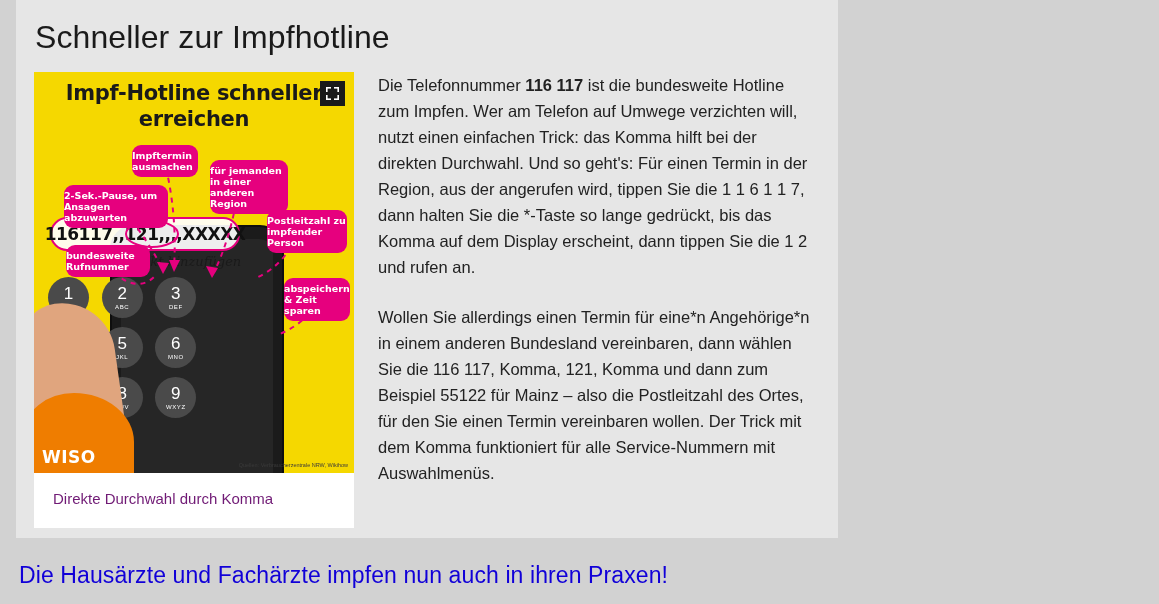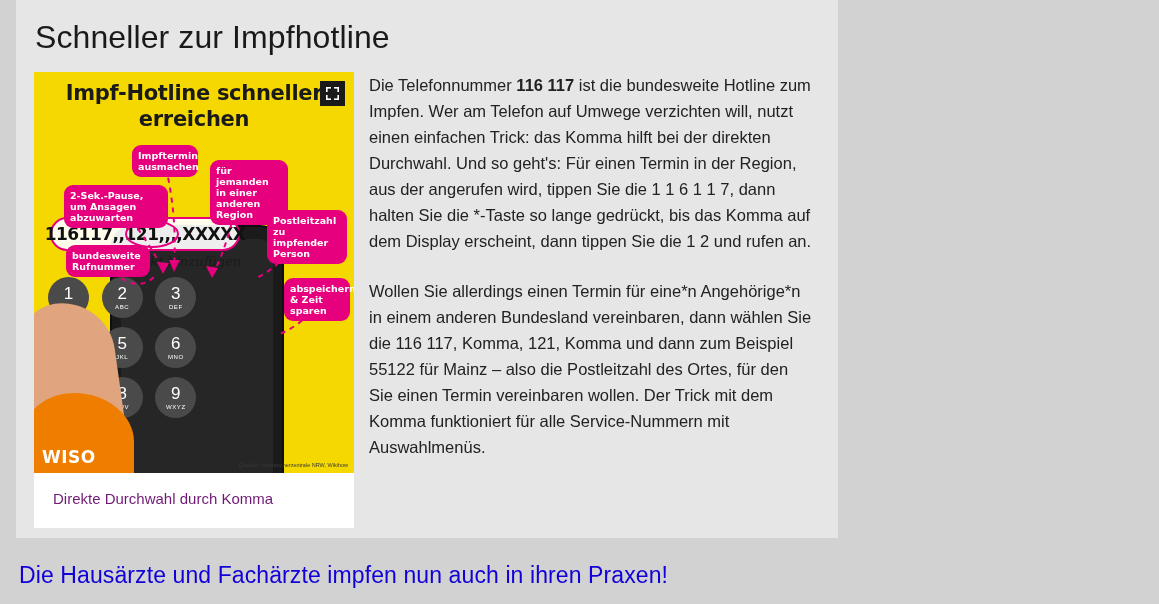--- a/index.html
+++ b/index.html
@@ -159,21 +159,21 @@
   }
   .key .num { font-size: 17px; }
   .key .abc { font-size: 6px; letter-spacing: 0.6px; margin-top: 2px; }
   .bubble {
     position: absolute;
     background: #e6007e;
     color: #ffffff;
     font-size: 9.5px;
     font-weight: bold;
     line-height: 11px;
-    padding: 5px 6px;
+    padding: 5px 0;
     border-radius: 9px;
     z-index: 7;
     font-family: "DejaVu Sans", sans-serif;
   }
   .b1 { left: 98px; top: 73px; width: 66px; }
   .b2 { left: 176px; top: 88px; width: 78px; }
   .b3 { left: 30px; top: 113px; width: 104px; }
   .b4 { left: 233px; top: 138px; width: 80px; }
   .b5 { left: 32px; top: 173px; width: 84px; }
   .b6 { left: 250px; top: 206px; width: 66px; }
@@ -220,21 +220,21 @@
     z-index: 8;
   }
   .arrows {
     position: absolute;
     inset: 0;
     z-index: 6;
   }
   
   .text-col {
     flex: 1;
-    padding-left: 15px;
+    padding-left: 24px;
     padding-right: 6px;
   }
   .text-col p {
     margin: 0 0 24px 0;
     font-size: 16.5px;
     line-height: 26px;
     color: #222222;
   }
   .text-col p:last-child { margin-bottom: 0; }
   .text-col b { font-weight: bold; }

